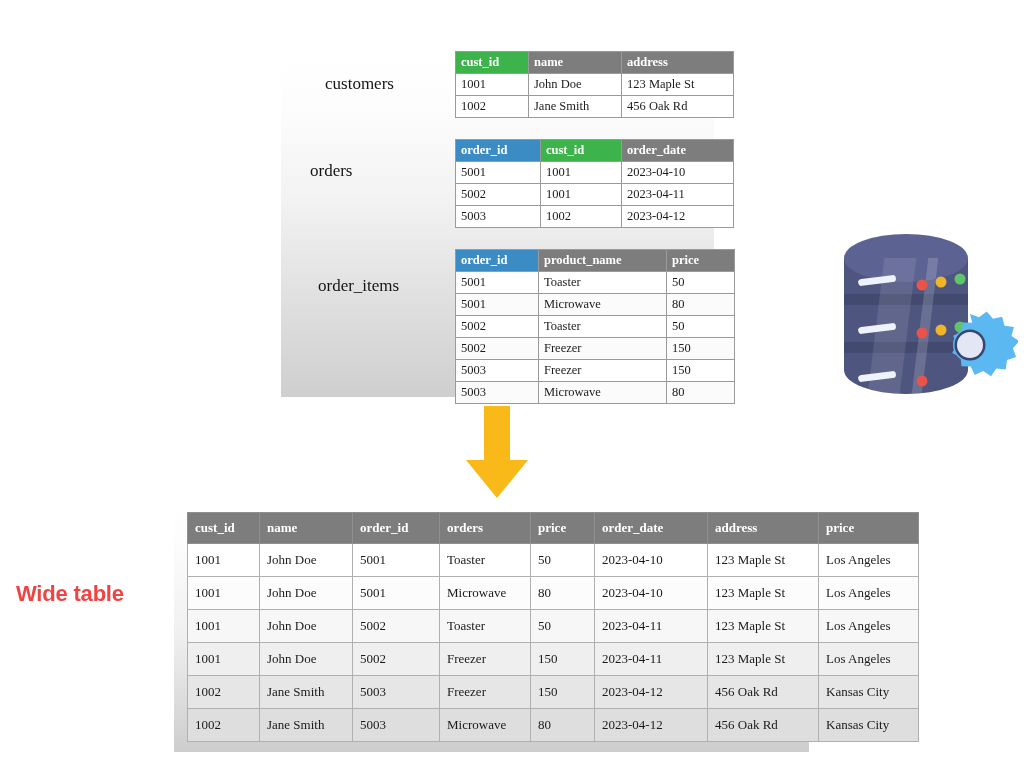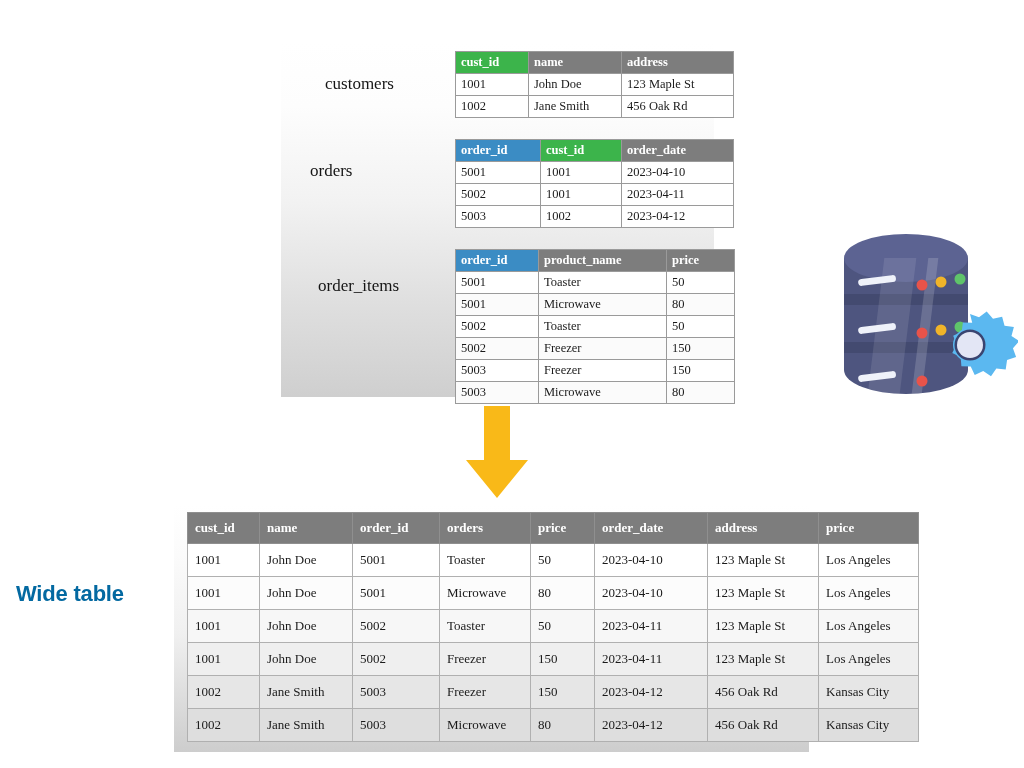--- a/index.html
+++ b/index.html
@@ -92,21 +92,21 @@
     background: linear-gradient(to bottom, #ffffff 0%, #fbfbfb 20%, #f0f0f0 52%, #dadada 82%, #cdcdcd 100%);
   }
   #wide-label {
     position: absolute;
     left: 16px;
     top: 581px;
     width: 150px;
     font-family: "Liberation Sans", sans-serif;
     font-weight: bold;
     font-size: 22px;
-    color: #0369a1;
+    color: #ef4444;
     letter-spacing: -0.2px;
   }
   table.widetable {
     position: absolute;
     left: 187px;
     top: 512px;
     border-collapse: collapse;
     font-family: "Liberation Serif", serif;
     font-size: 13px;
     table-layout: fixed;

